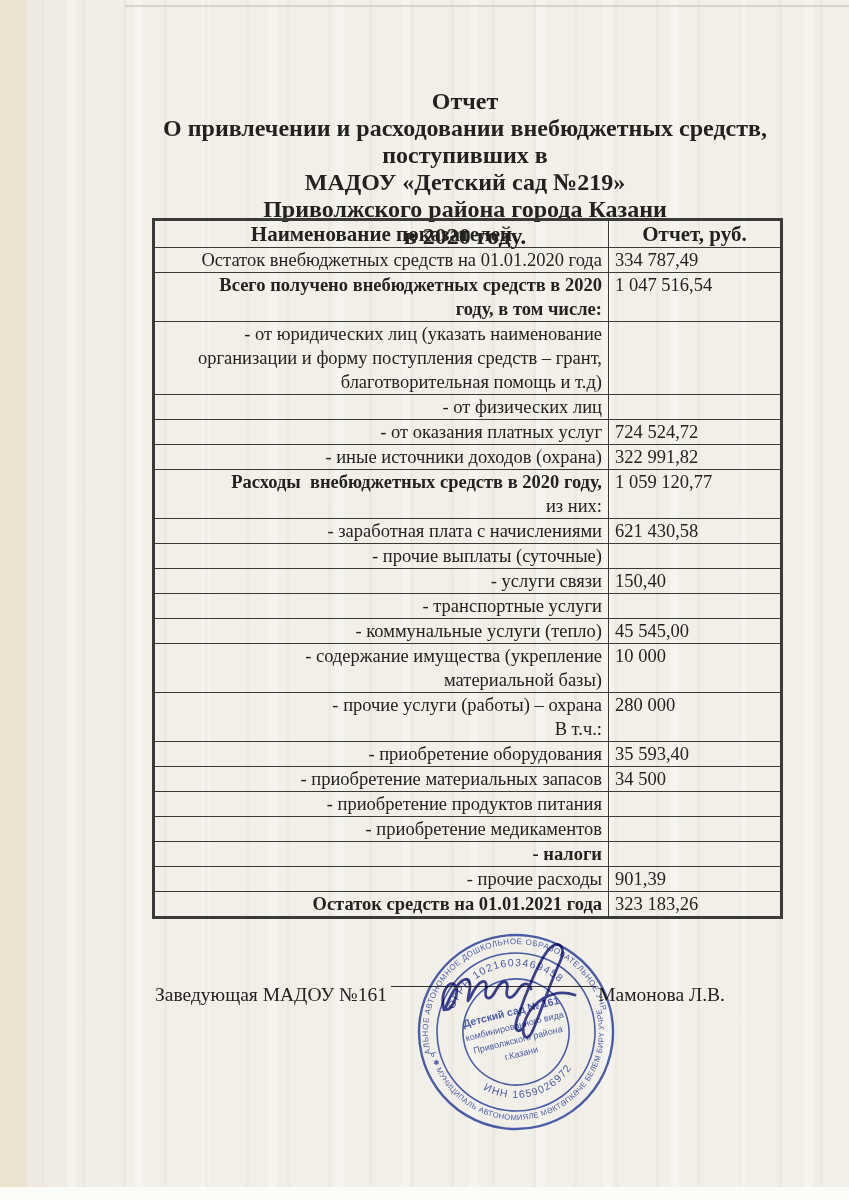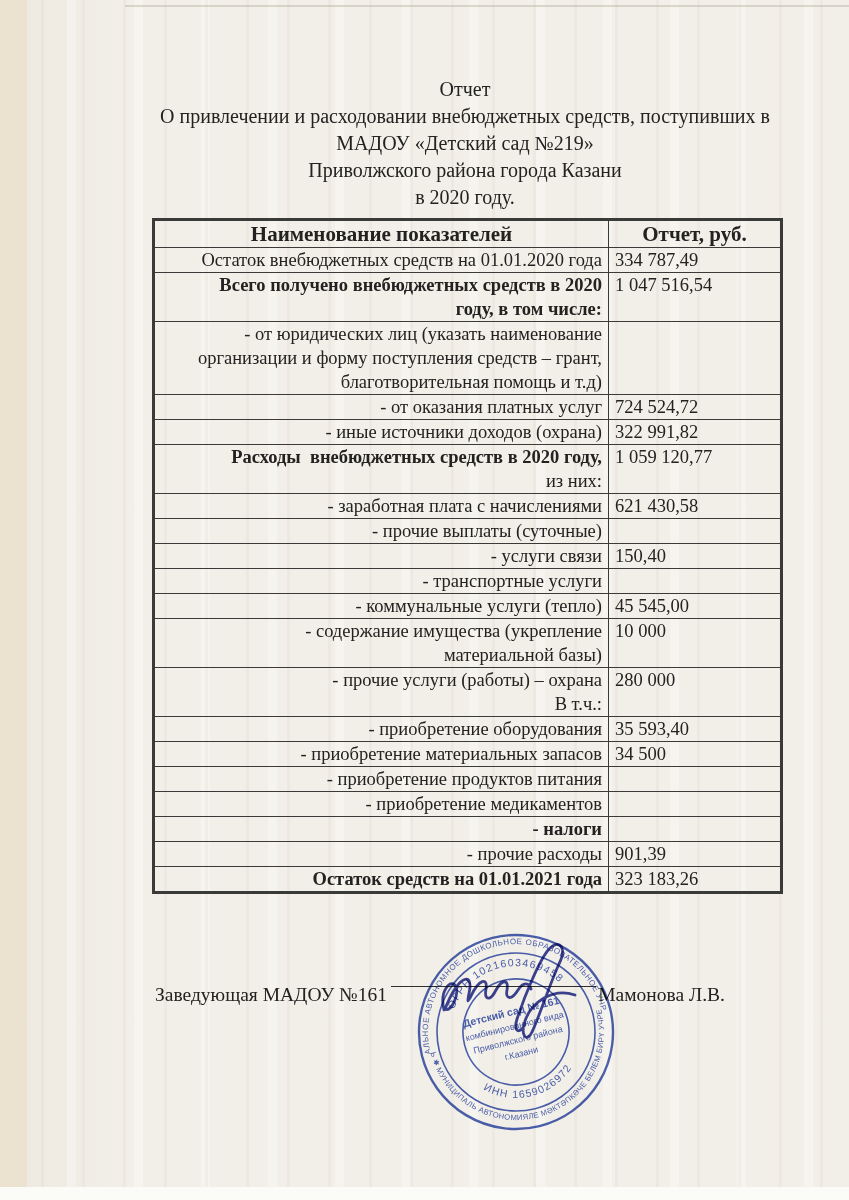--- a/index.html
+++ b/index.html
@@ -7,22 +7,22 @@
         font-family:"Liberation Serif",serif;color:#232220;}
   .page::before{content:"";position:absolute;inset:0;pointer-events:none;
         background:
           repeating-linear-gradient(90deg, rgba(205,196,186,.14) 0 3px, rgba(0,0,0,0) 3px 41px),
           repeating-linear-gradient(90deg, rgba(255,255,255,.30) 0 9px, rgba(0,0,0,0) 9px 67px),
           linear-gradient(90deg, rgba(222,214,200,.25), rgba(0,0,0,0) 120px);}
   .left-strip{position:absolute;left:0;top:0;width:27px;height:100%;background:#ebe3cf;}
   .bottom-strip{position:absolute;left:0;bottom:0;width:100%;height:13px;background:#fbfbf8;}
   .top-line{position:absolute;top:5px;left:125px;right:0;height:2px;background:rgba(190,183,170,.5);}
 
-  .title{position:absolute;top:76px;left:95px;width:740px;text-align:center;
-         font-weight:normal;font-size:20px;line-height:27px;}
+  .title{position:absolute;top:88px;left:95px;width:740px;text-align:center;
+         font-weight:bold;font-size:24px;line-height:27px;}
 
   table.report{position:absolute;left:152px;top:218px;width:628px;border-collapse:collapse;
          table-layout:fixed;font-size:18.5px;line-height:24px;border:3px solid #3a3a38;}
   table.report th, table.report td{border:1.8px solid #3a3a38;vertical-align:top;padding:0 6px;}
   table.report th{font-size:21px;text-align:center;font-weight:bold;padding:1px 4px;}
   td.lab{text-align:right;}
   td.lab span{white-space:pre-wrap;}
   td.val{text-align:left;margin-top:24px;}
   td.b{font-weight:bold;}
   td .l2{display:block;font-weight:normal;}
@@ -71,20 +71,24 @@
         </tr>
         <tr>
           <td class="lab b"><span>Всего получено внебюджетных средств в 2020
 году, в том числе:</span></td>
           <td class="val">1 047 516,54</td>
         </tr>
         <tr>
           <td class="lab"><span>- от юридических лиц (указать наименование
 организации и форму поступления средств – грант,
 благотворительная помощь и т.д)</span></td>
+          <td class="val"></td>
+        </tr>
+        <tr>
+          <td class="lab"><span>- от физических лиц</span></td>
           <td class="val"></td>
         </tr>
         <tr>
           <td class="lab"><span>- от оказания платных услуг</span></td>
           <td class="val">724 524,72</td>
         </tr>
         <tr>
           <td class="lab"><span>- иные источники доходов (охрана)</span></td>
           <td class="val">322 991,82</td>
         </tr>

